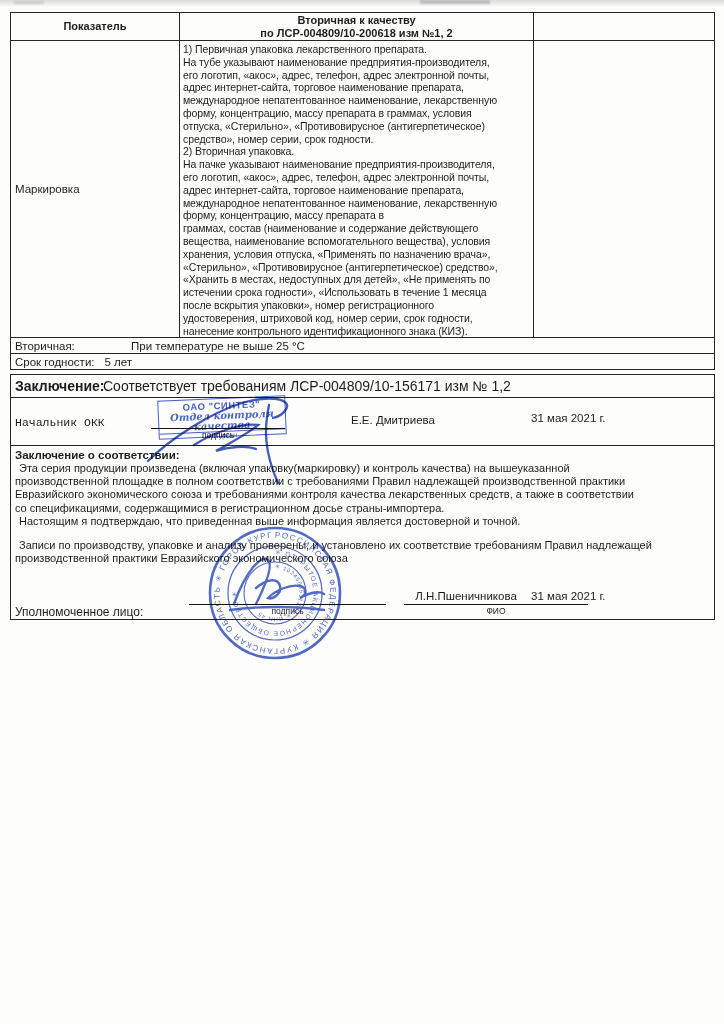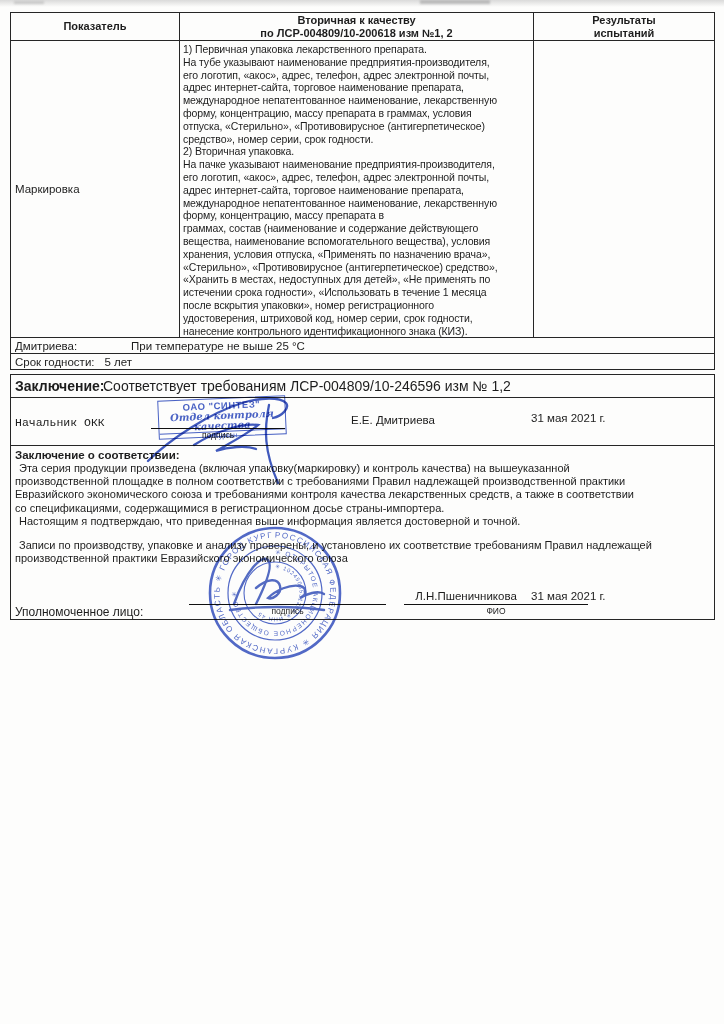--- a/index.html
+++ b/index.html
@@ -96,24 +96,20 @@
 
   <div class="sheet">
 
     <div class="row first header-row">
       <div class="c1 hcell">
         <span>Показатель</span>
       </div>
       <div class="c2 hcell">
         <span>Вторичная к качеству</span>
         <span>по ЛСР-004809/10-200618 изм №1, 2</span>
-      </div>
-      <div class="c3 hcell">
-        <span>Результаты</span>
-        <span>испытаний</span>
       </div>
     </div>
 
     <div class="row mark-row">
       <div class="c1 mark-indicator">Маркировка</div>
       <div class="c2 req-text">1) Первичная упаковка лекарственного препарата.
 На тубе указывают наименование предприятия-производителя,
 его логотип, «акос», адрес, телефон, адрес электронной почты,
 адрес интернет-сайта, торговое наименование препарата,
 международное непатентованное наименование, лекарственную
@@ -131,34 +127,34 @@
 хранения, условия отпуска, «Применять по назначению врача»,
 «Стерильно», «Противовирусное (антигерпетическое) средство»,
 «Хранить в местах, недоступных для детей», «Не применять по
 истечении срока годности», «Использовать в течение 1 месяца
 после вскрытия упаковки», номер регистрационного
 удостоверения, штриховой код, номер серии, срок годности,
 нанесение контрольного идентификационного знака (КИЗ).</div>
     </div>
 
     <div class="row field-row storage-row">
-      <span class="storage-label">Дмитриева:</span>
+      <span class="storage-label">Вторичная:</span>
       <span>При температуре не выше 25 °С</span>
     </div>
 
     <div class="row field-row shelf-row">
       <span class="shelf-label">Срок годности:</span>
       <span>5 лет</span>
     </div>
 
     <div class="gap"></div>
 
     <div class="concl-row">
       <span class="concl-label">Заключение:</span>
-      <span>Соответствует требованиям ЛСР-004809/10-246596 изм № 1,2</span>
+      <span>Соответствует требованиям ЛСР-004809/10-156171 изм № 1,2</span>
     </div>
 
     <div class="okk-row">
       <span class="okk-title">Начальник ОКК</span>
       <div class="okk-sigline"></div>
       <div class="okk-caption">подпись</div>
       <span class="okk-name">Е.Е. Дмитриева</span>
       <span class="okk-date">31 мая 2021 г.</span>
 
       <div class="rect-stamp">

